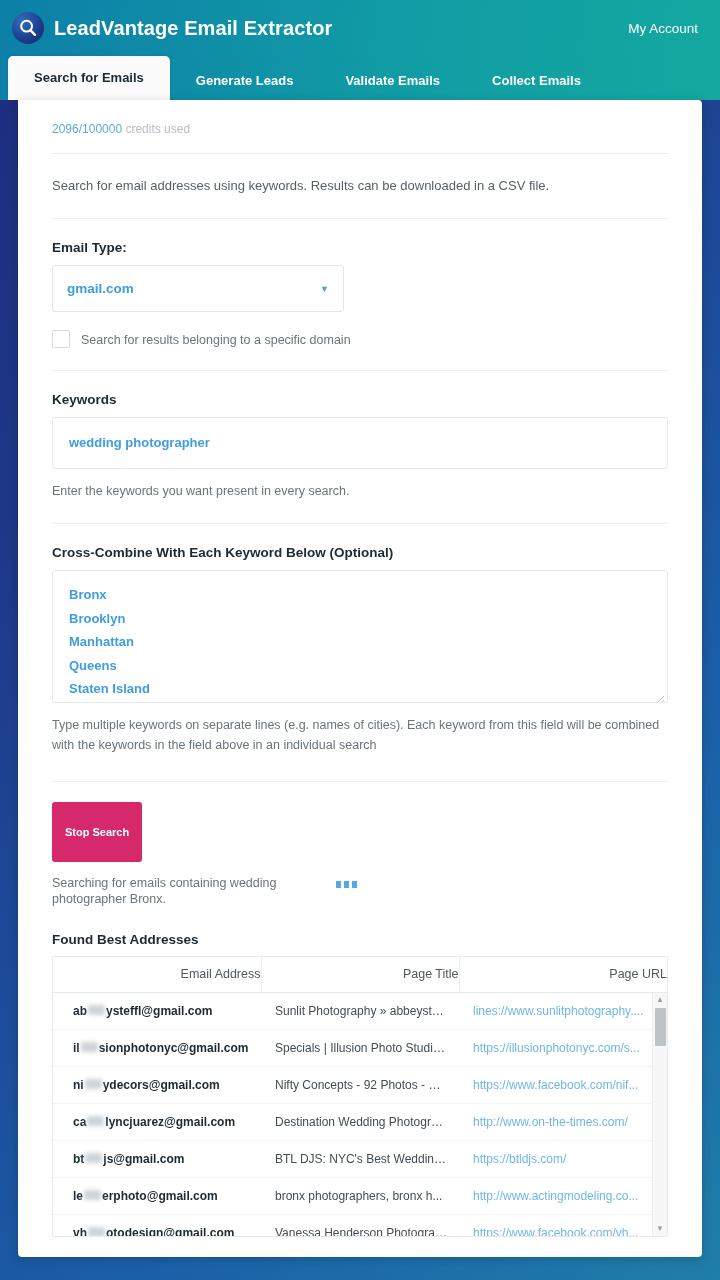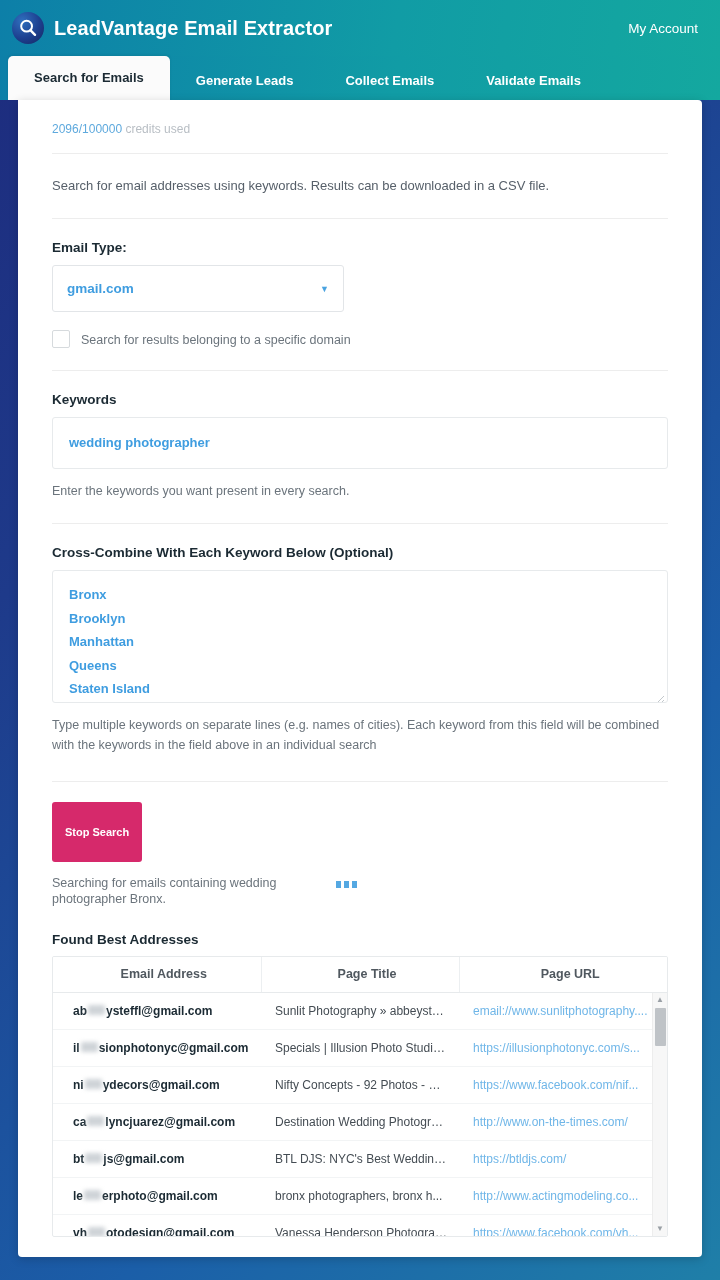--- a/index.html
+++ b/index.html
@@ -167,21 +167,21 @@
   .table-wrap {
     border: 1px solid #e7eaec;
     border-radius: 2px;
     position: relative;
     height: 281px;
     overflow: hidden;
     background: #fff;
   }
   table { width: 100%; border-collapse: collapse; table-layout: fixed; }
   th {
-    text-align: center; font-size: 12.5px; font-weight: bold;
+    text-align: right; font-size: 12.5px; font-weight: normal;
     color: #50585f; padding: 10px 0 11px 14px;
     border-bottom: 1px solid #e7eaec;
     border-right: 1px solid #eceff1;
     background: #fff;
   }
   th:last-child { border-right: none; }
   td {
     font-size: 12px; padding: 11px 12px 11px 14px;
     border-bottom: 1px solid #f2f4f5;
     overflow: hidden; white-space: nowrap; text-overflow: ellipsis;
@@ -255,22 +255,22 @@
       </svg>
     </span>
     <span class="brand-title">LeadVantage Email Extractor</span>
   </div>
   <a class="account-link">My Account</a>
 </div>
 
 <div class="tabbar">
   <div class="tab active">Search for Emails</div>
   <div class="tab">Generate Leads</div>
+  <div class="tab">Validate Emails</div>
   <div class="tab">Collect Emails</div>
-  <div class="tab">Validate Emails</div>
 </div>
 
 <div class="card">
   <div class="card-inner">
 
     <div class="credits">
       <span class="num">2096/100000</span>
       <span class="lbl">credits used</span>
     </div>
     <div class="hr"></div>
@@ -338,21 +338,21 @@
           <tr class="thead-row">
             <th class="col-email">Email Address</th>
             <th class="col-title">Page Title</th>
             <th class="col-url">Page URL</th>
           </tr>
         </thead>
         <tbody>
           <tr>
             <td class="email"><span>ab</span><span class="blur"></span><span>ysteffl@gmail.com</span></td>
             <td class="title">Sunlit Photography » abbeyste...</td>
-            <td class="url">email://www.sunlitphotography....</td>
+            <td class="url">lines://www.sunlitphotography....</td>
           </tr>
           <tr>
             <td class="email"><span>il</span><span class="blur"></span><span>sionphotonyc@gmail.com</span></td>
             <td class="title">Specials | Illusion Photo Studio...</td>
             <td class="url">https://illusionphotonyc.com/s...</td>
           </tr>
           <tr>
             <td class="email"><span>ni</span><span class="blur"></span><span>ydecors@gmail.com</span></td>
             <td class="title">Nifty Concepts - 92 Photos - Or...</td>
             <td class="url">https://www.facebook.com/nif...</td>

